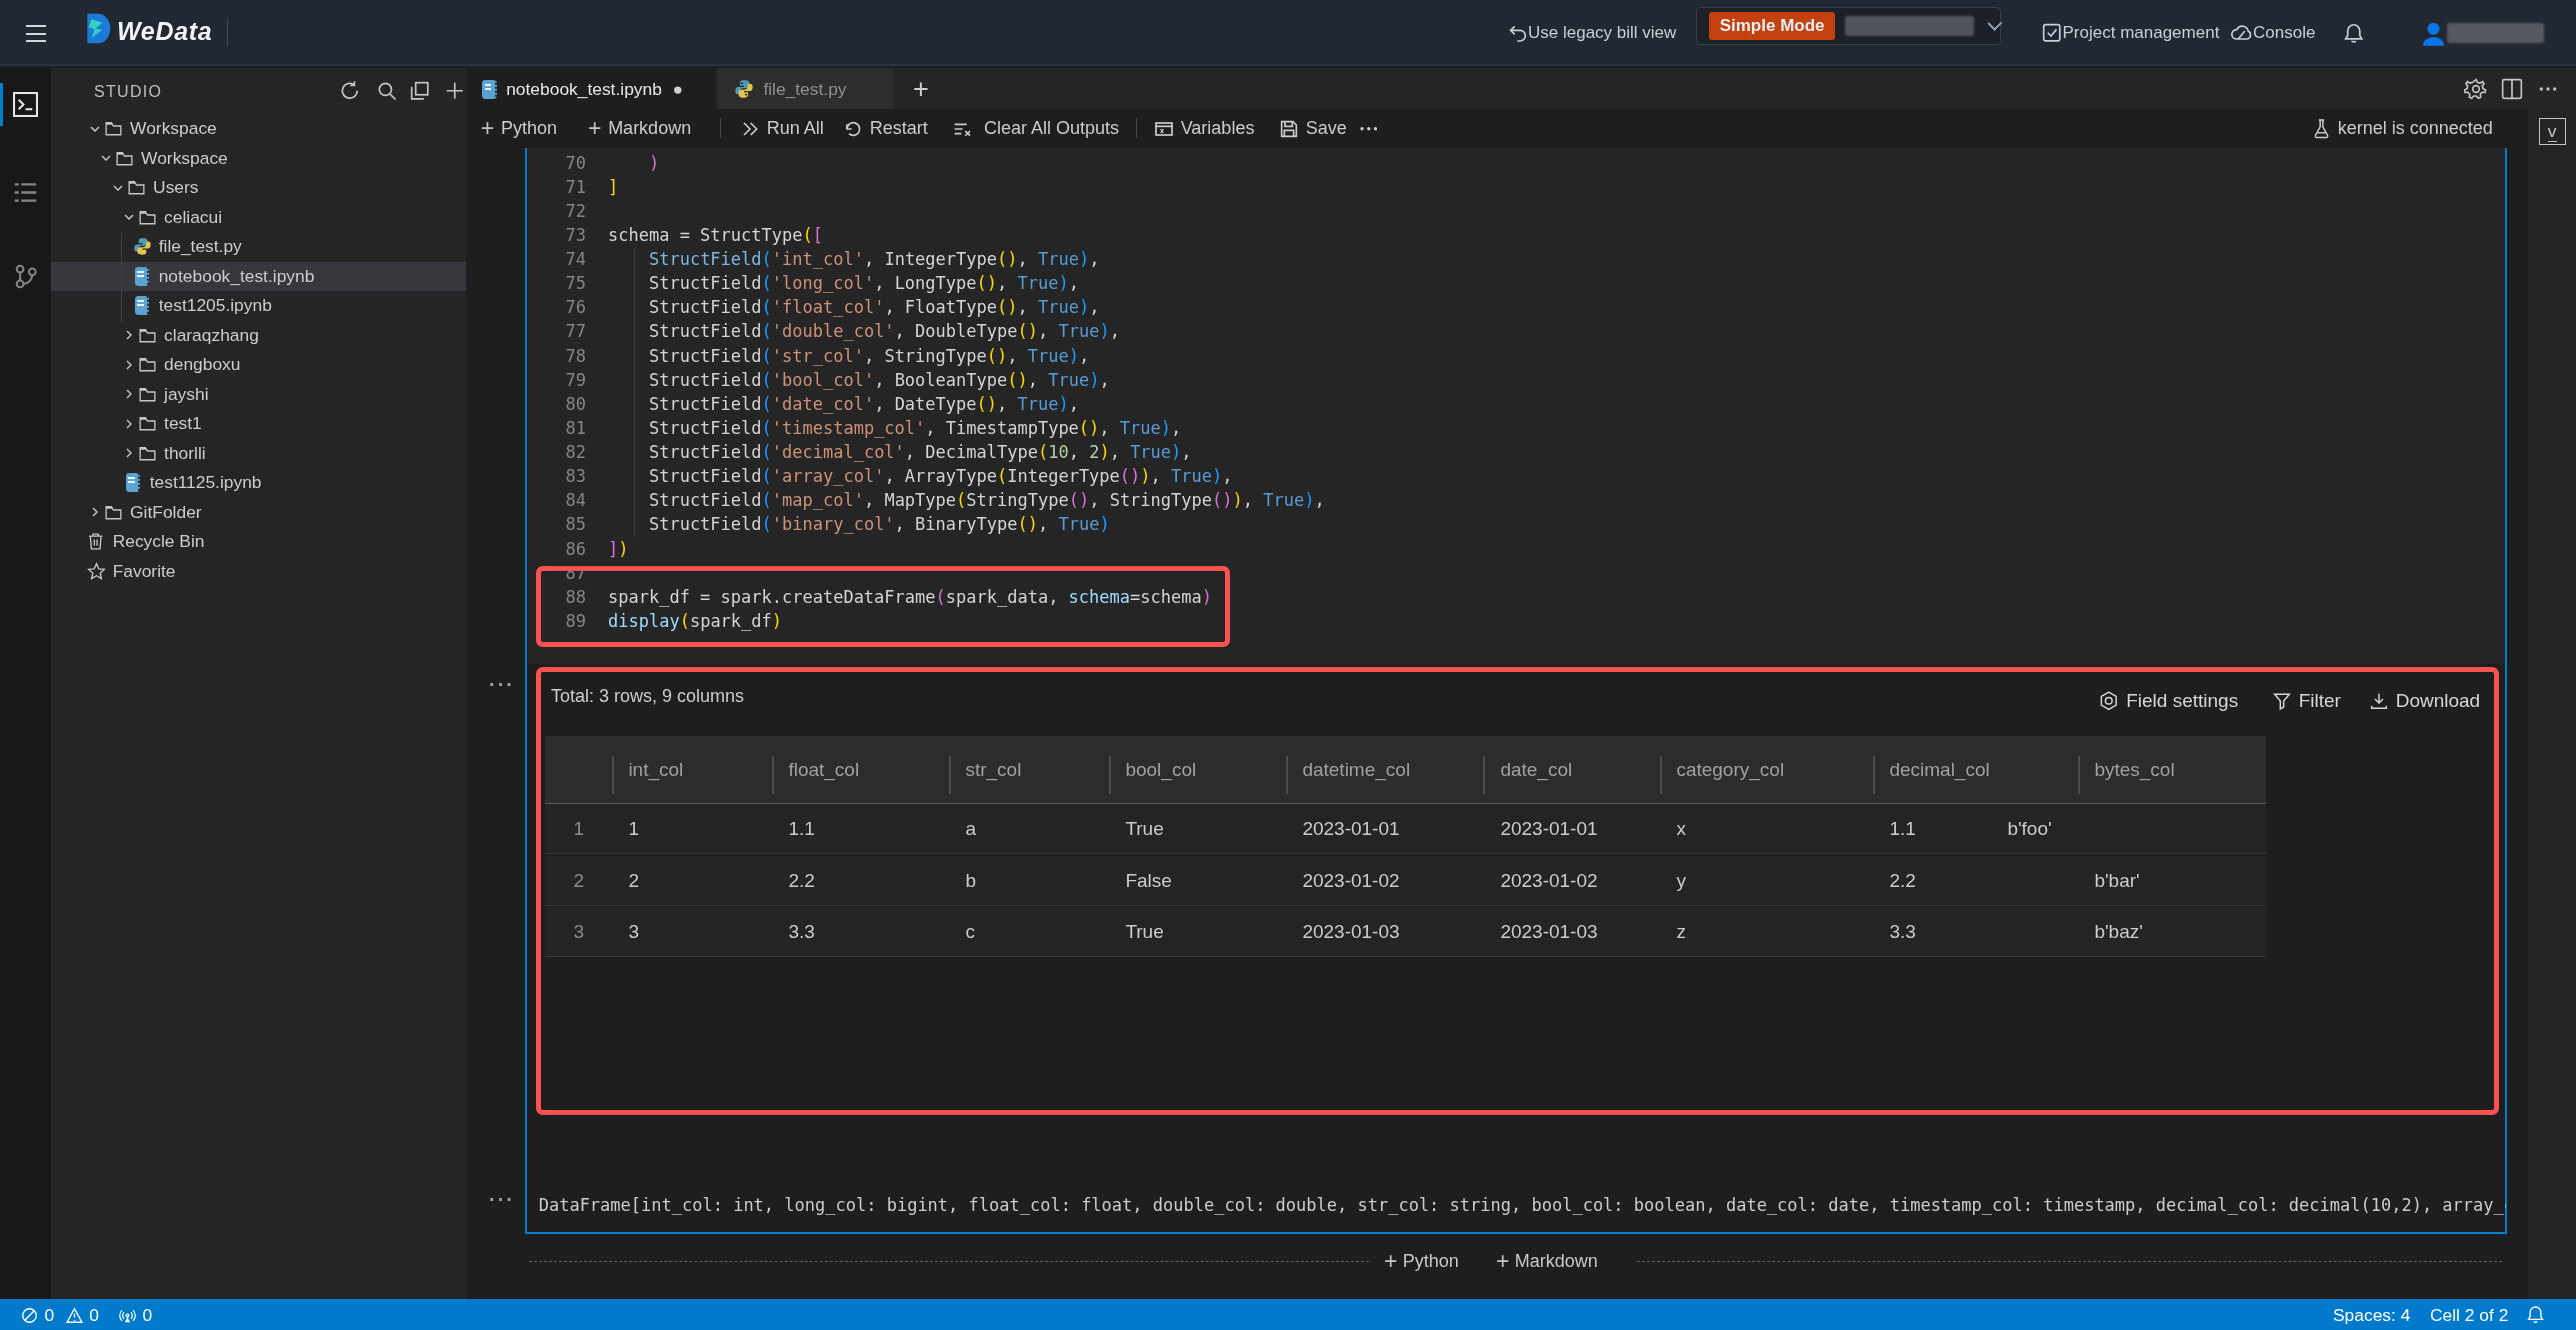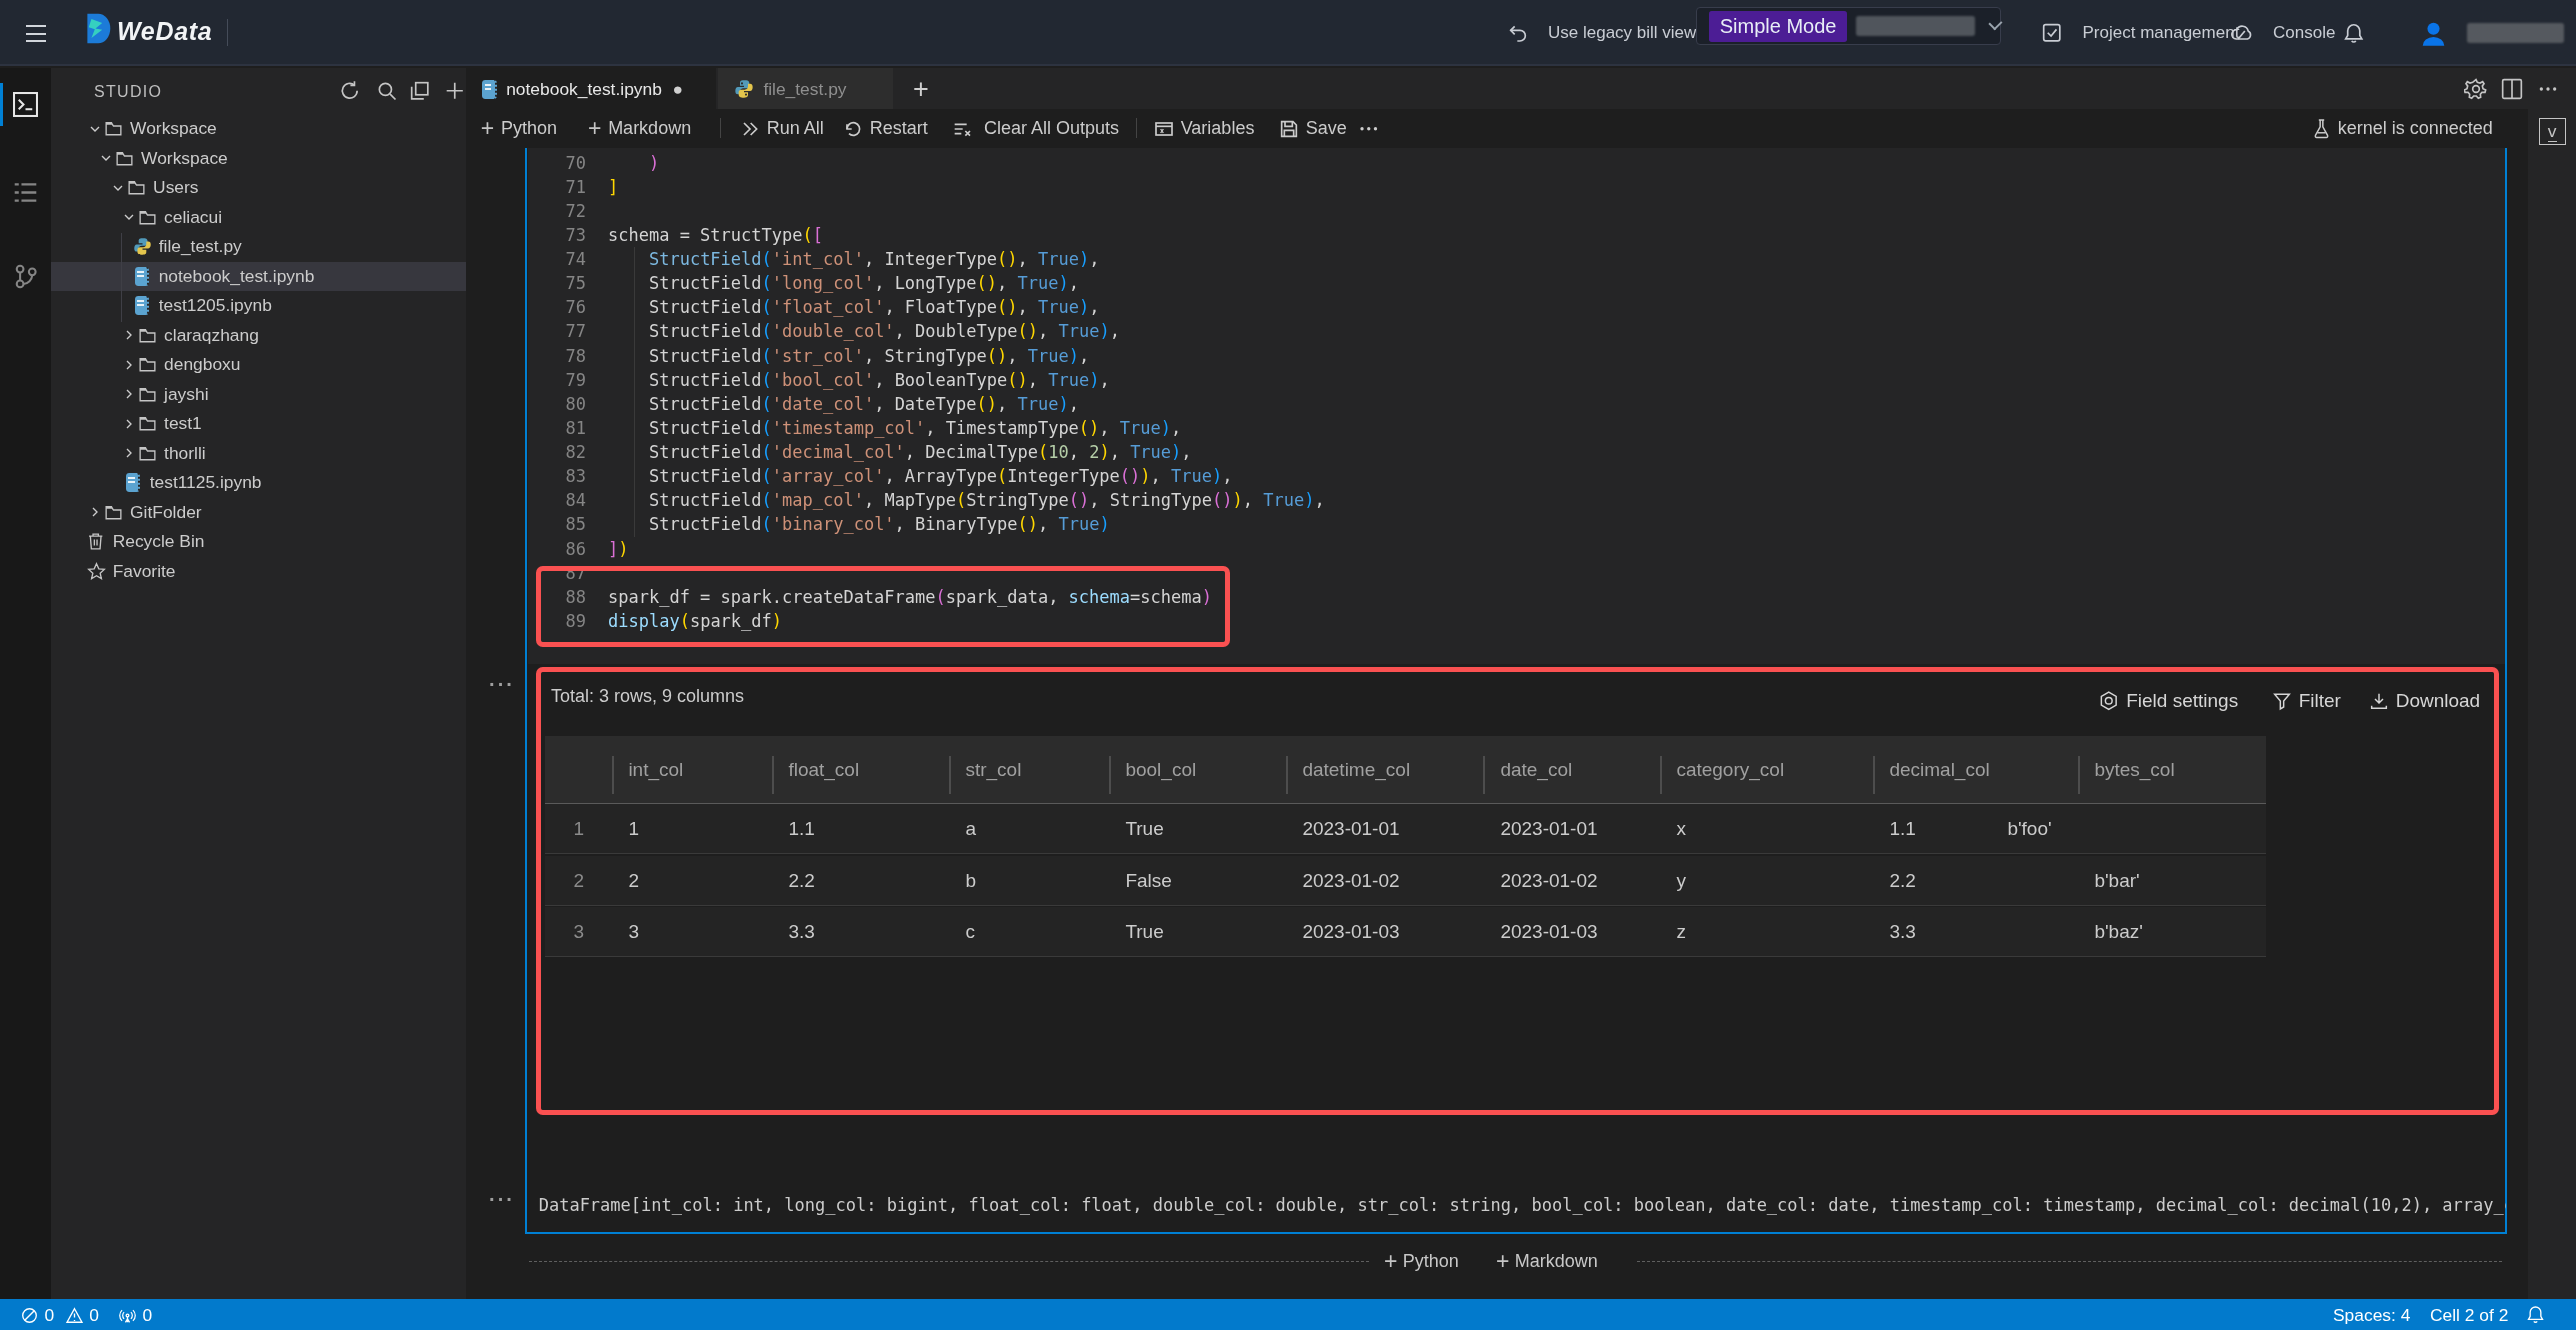--- a/index.html
+++ b/index.html
@@ -6,23 +6,23 @@
   html,body { width:2576px; height:1331px; background:#1e1e1e; font-family:"Liberation Sans",sans-serif; overflow:hidden; }
   svg { display:block; }
 
   
   #header { position:absolute; left:0; top:0; width:2576px; height:66px; background:#222832; border-bottom:2px solid #2d3340; z-index:30; }
   .hamburger { position:absolute; left:25.5px; top:20px; width:20px; height:24px; cursor:pointer; }
   .hamburger i { display:block; height:2px; background:#d2d6dc; margin-top:5.4px; }
   #logo { position:absolute; left:82px; top:10.7px; }
   #brand { position:absolute; left:117px; top:17.4px; font-size:25px; font-weight:bold; font-style:italic; color:#f2f4f6; letter-spacing:0.7px; }
   #brand-divider { position:absolute; left:227px; top:19px; width:1.3px; height:27px; background:#454c59; }
-  .hitem { position:absolute; top:0; height:66px; display:flex; align-items:center; gap:20px; color:#c9cdd4; font-size:17px;text-align:center; }
+  .hitem { position:absolute; top:0; height:66px; display:flex; align-items:center; gap:0; color:#c9cdd4; font-size:17px;text-align:center; }
   #mode-select { position:absolute; left:1696px; top:7.4px; width:305px; height:38px; background:#1b2029; border:1.3px solid #383d4c; border-radius:4px; display:flex; align-items:center; }
-  #mode-badge { margin-left:12px; background:#4c1d95; color:#e8eef6; font-size:20px; border-radius:2.7px; padding:4px 10.7px; white-space:nowrap; }
+  #mode-badge { margin-left:12px; background:#c2410c; color:#e8eef6; font-size:17px; border-radius:2.7px; padding:4px 10.7px; white-space:nowrap;font-weight:bold; }
   #mode-blur { margin-left:9.4px; width:138px; height:20px; border-radius:2.7px; background:#50555c; filter:blur(1.3px); }
   #mode-caret { margin-left:16px; width:10.7px; height:10.7px; border-right:2px solid #9aa3ad; border-bottom:2px solid #9aa3ad; transform:rotate(45deg); margin-top:-5.4px; }
   #user-name-blur { width:97px; height:20px; border-radius:2.7px; background:#55595f; filter:blur(1.3px); }
 
   
   #activitybar { position:absolute; left:0; top:68px; width:51px; height:1232px; background:#181818; z-index:20; }
   .act-item { position:absolute; left:0; width:51px; height:54px; display:flex; align-items:center; justify-content:center; }
   .act-active-ind { position:absolute; left:0; top:5.4px; width:2.7px; height:43px; background:#0080d4; }
 
   

